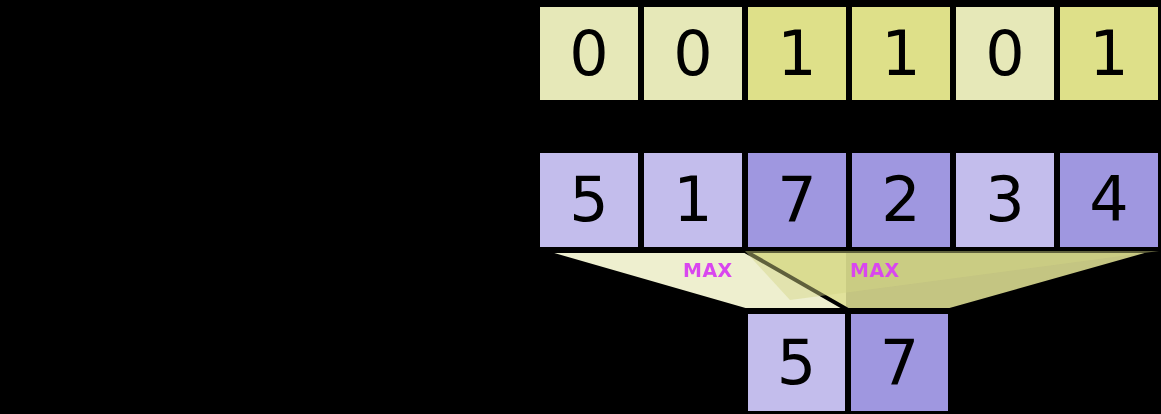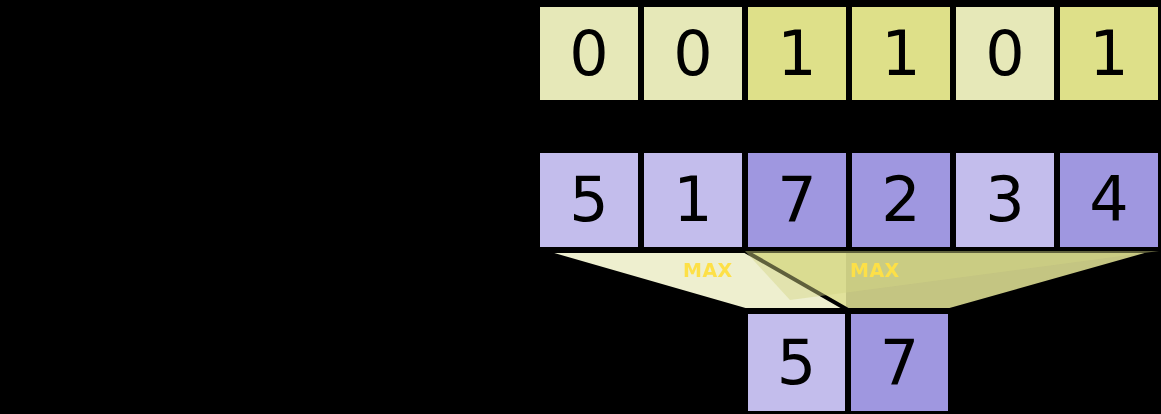--- a/index.html
+++ b/index.html
@@ -2,21 +2,21 @@
 <html><head>
 <meta charset="utf-8">
 <style>
   html,body{margin:0;padding:0;background:#000;}
   #stage{position:relative;width:1161px;height:414px;background:#000;overflow:hidden;
          font-family:"DejaVu Sans", sans-serif;}
   .cell{position:absolute;box-sizing:border-box;border:3px solid #000;
         display:flex;align-items:center;justify-content:center;
         font-size:62px;color:#000;line-height:1;font-weight:400;}
   .cell.bottom{font-size:62px;}
-  .maxlabel{position:absolute;font-size:19px;font-weight:bold;color:#fde047;
+  .maxlabel{position:absolute;font-size:19px;font-weight:bold;color:#d946ef;
             letter-spacing:0.5px;white-space:nowrap;}
   #funnels{position:absolute;left:0;top:0;width:1161px;height:414px;}
 </style>
 </head>
 <body>
 
 <div id="stage">
 
   <svg id="funnels" viewBox="0 0 1161 414" xmlns="http://www.w3.org/2000/svg">
 

